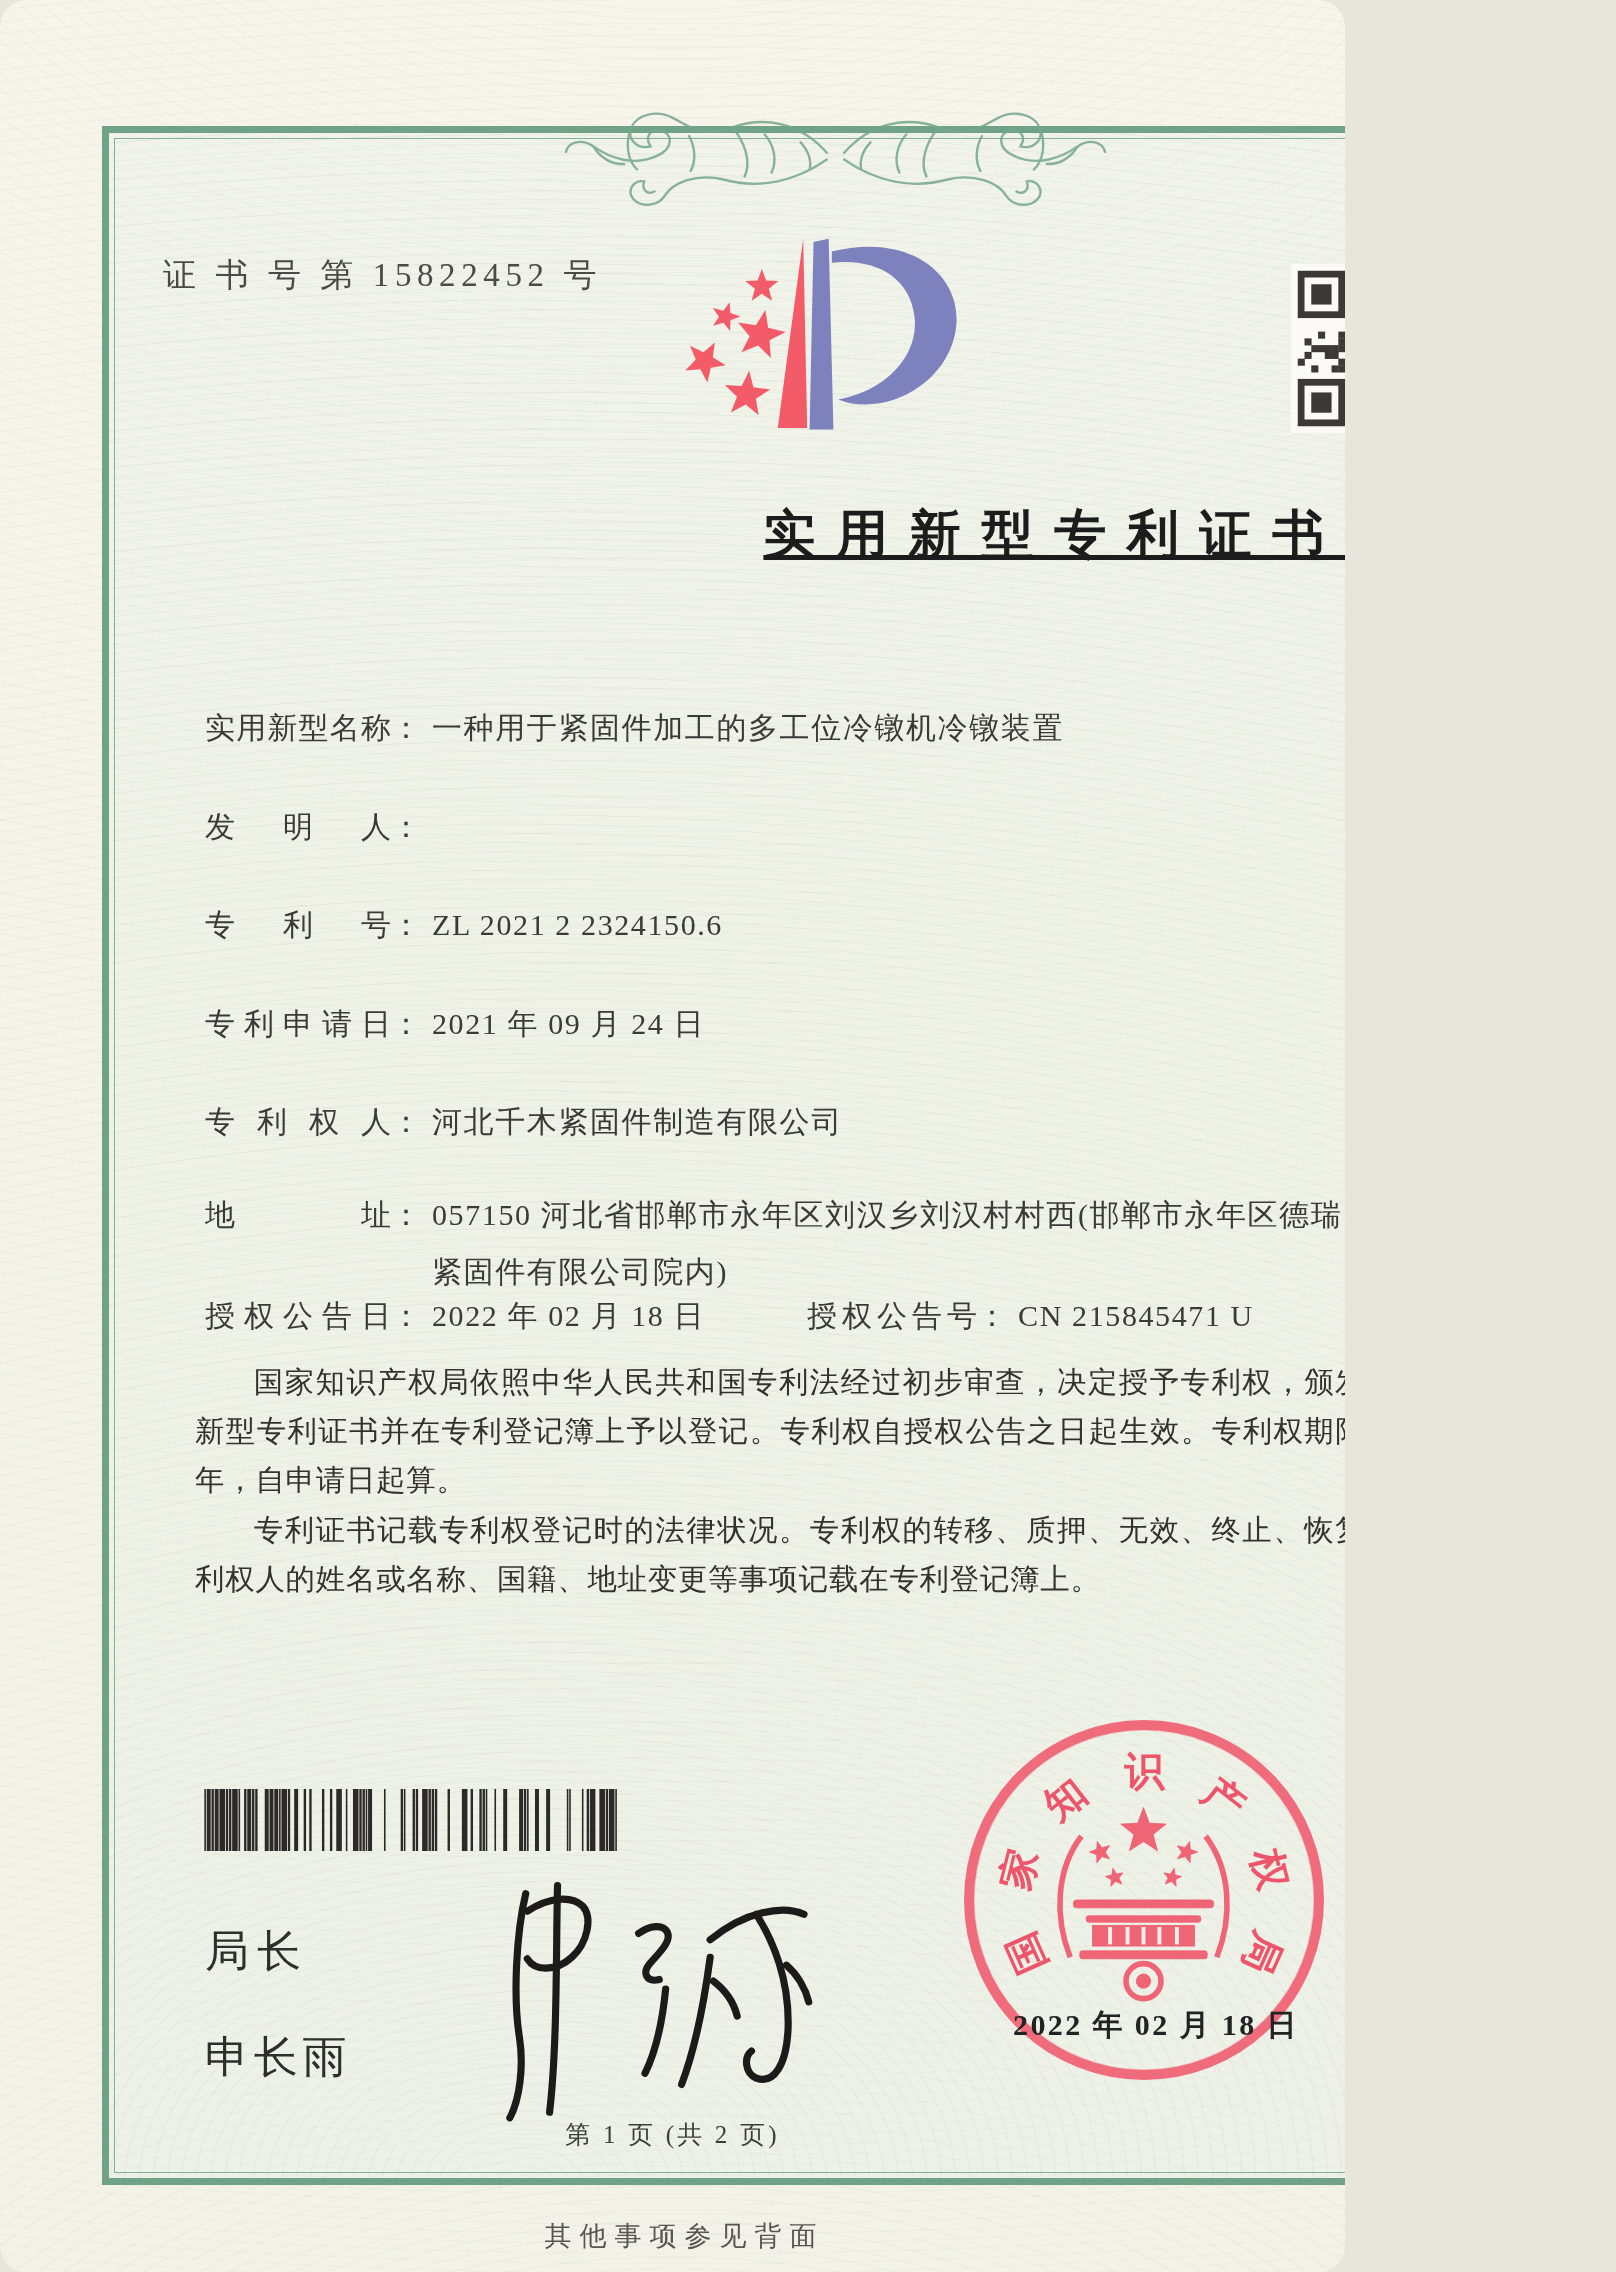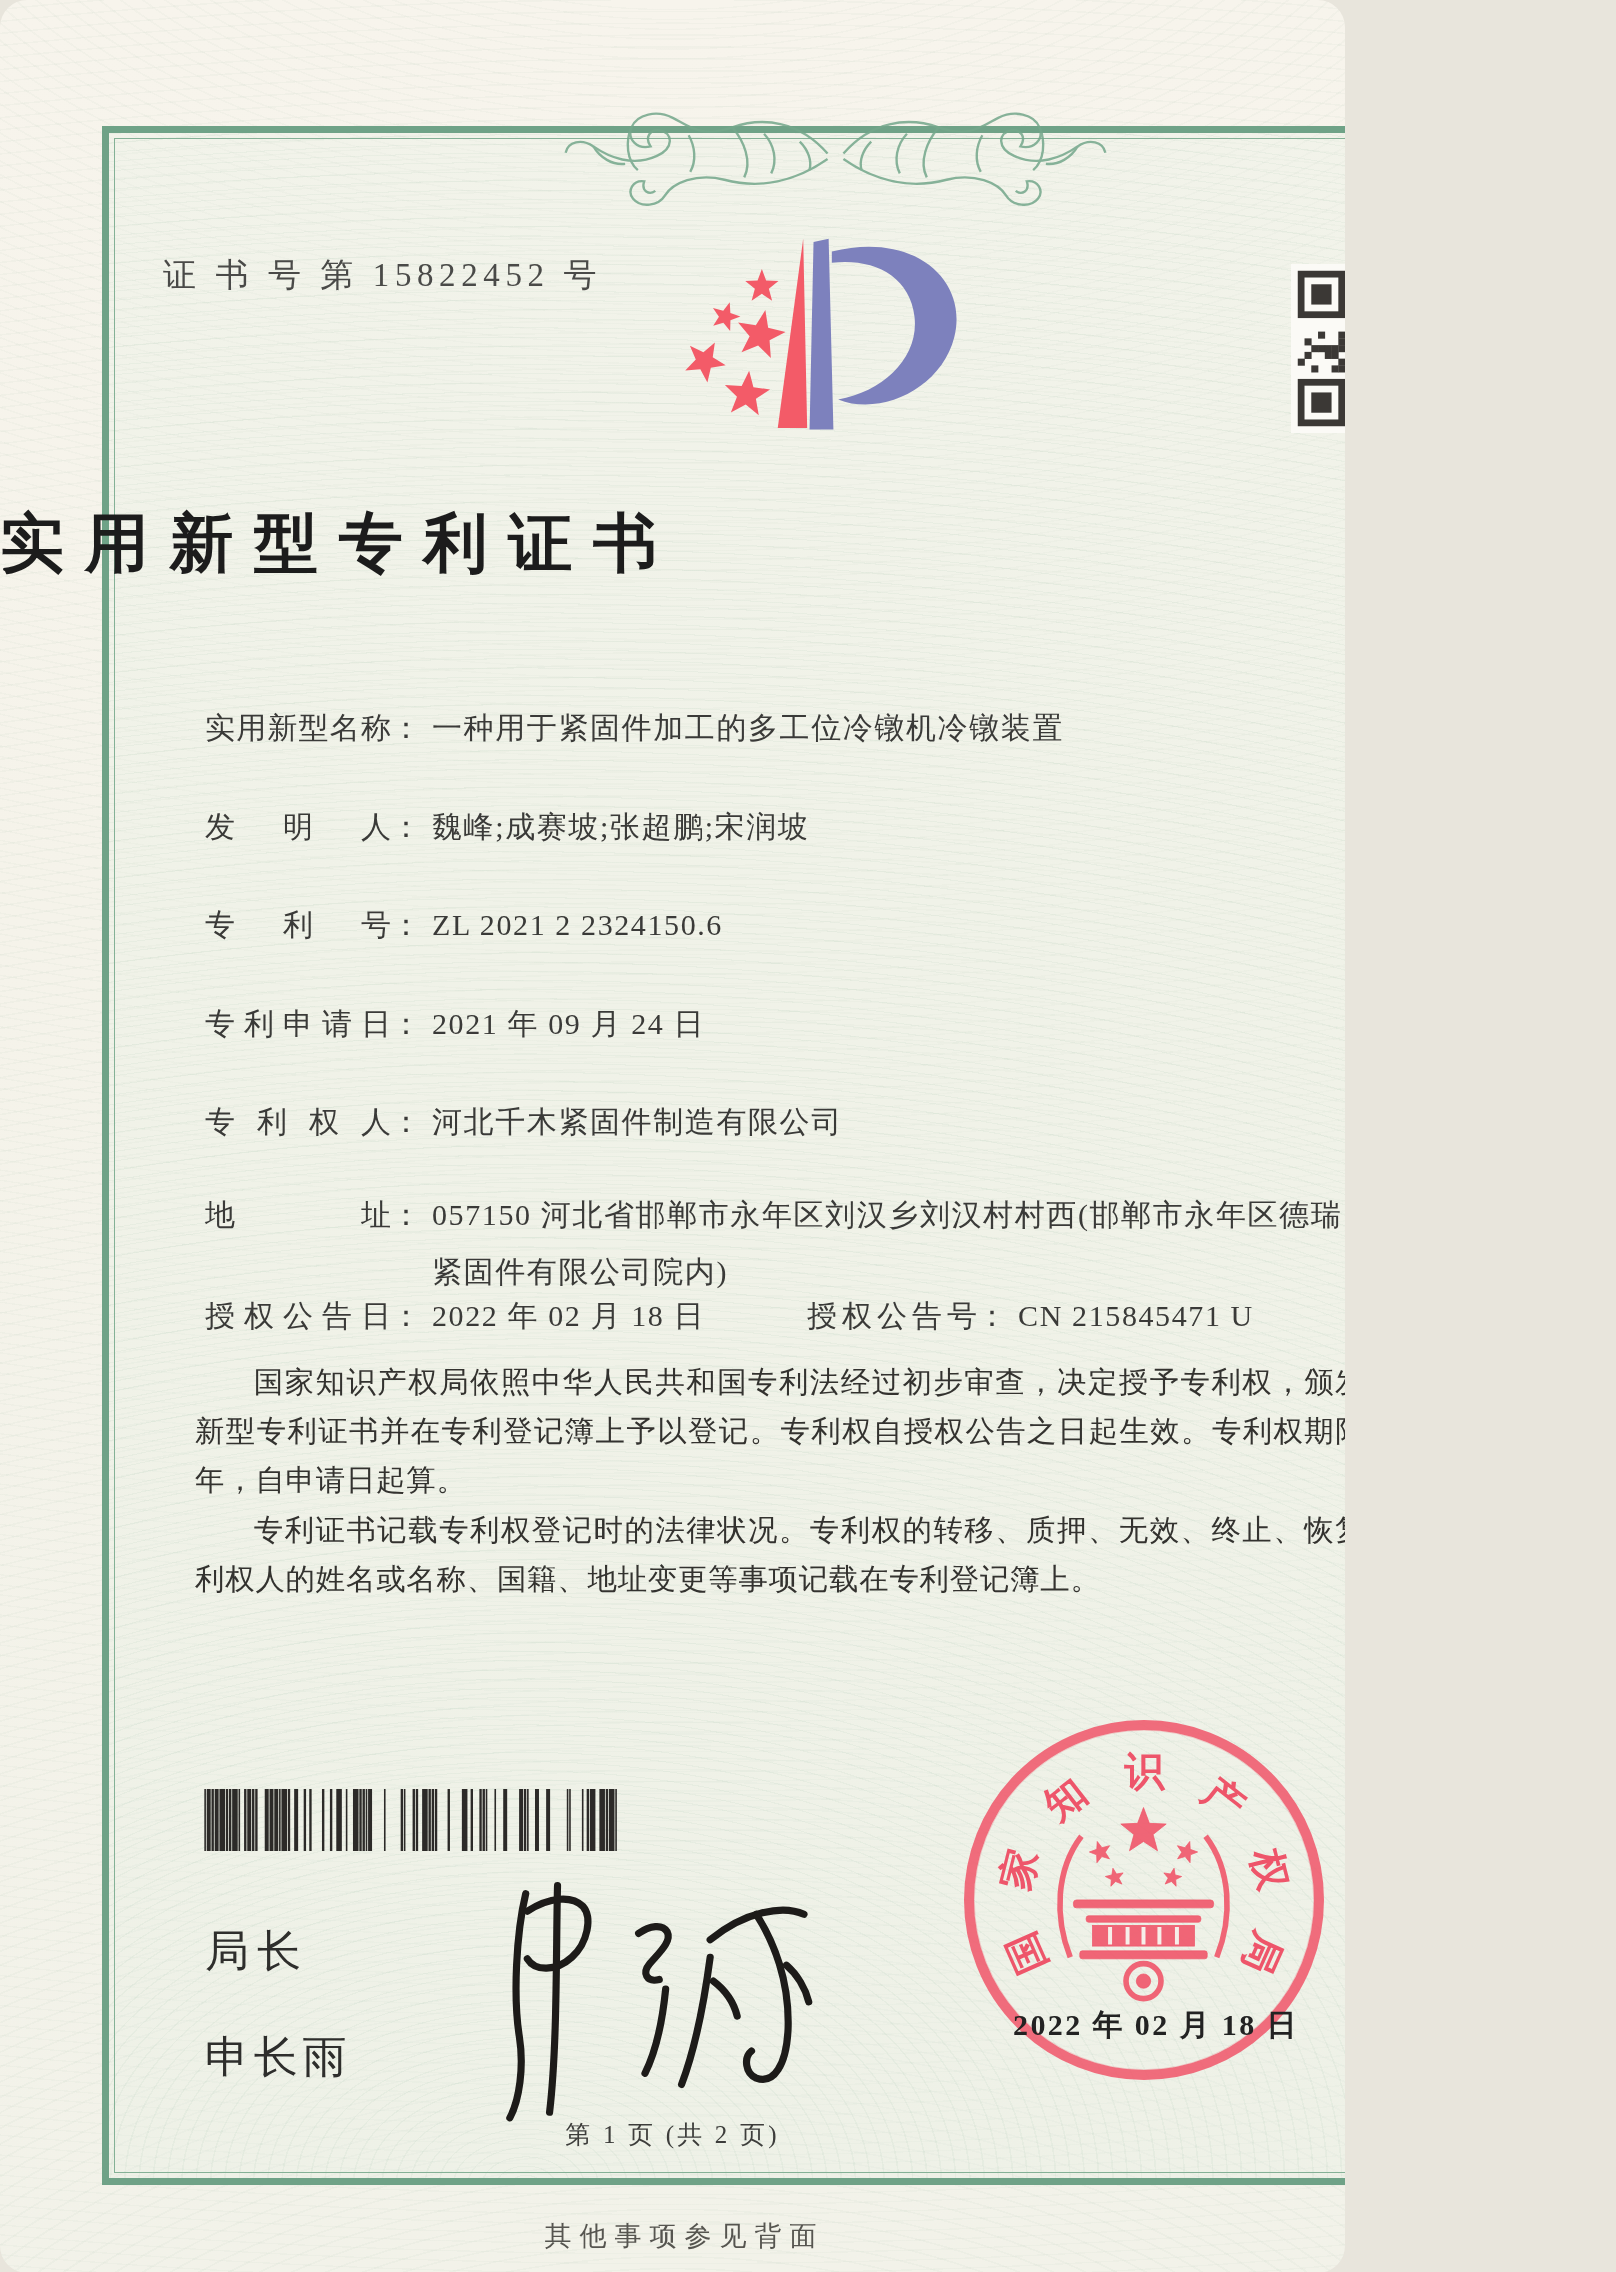--- a/index.html
+++ b/index.html
@@ -13,22 +13,22 @@
   }
   .panel-tint{position:absolute;left:102px;top:126px;width:1413px;height:2059px;
     background:
       repeating-radial-gradient(ellipse 1114px 716px at 30% 100%, rgba(120,170,140,.07) 0 1.6px, transparent 1.6px 14.3px),
       rgba(226,238,228,.25);
     pointer-events:none;}
   .frame{position:absolute;left:102px;top:126px;width:1413px;height:2059px;
     border:7.2px solid #6fa287;box-sizing:border-box;}
   .frame-inner{position:absolute;inset:4.8px;border:1.6px solid #84b196;}
   .cert-no{position:absolute;left:163px;top:253px;font-size:33px;letter-spacing:5.6px;color:#4a4a48;}
-  .title{position:absolute;left:0;top:500px;width:100%;text-align:left;
-    font-size:64px;font-weight:bold;letter-spacing:20.7px;color:#1c1c1c;margin:0;}
+  .title{position:absolute;left:0;top:500px;width:100%;text-align:right;
+    font-size:52px;font-weight:bold;letter-spacing:20.7px;color:#1c1c1c;margin:0;text-decoration:underline;}
   .fields{position:absolute;left:197px;top:0;width:1229px;font-size:30px;color:#3a3a38;}
   .frow{position:absolute;left:8px;display:flex;align-items:flex-start;line-height:57px;}
   .flabel{display:inline-block;width:186px;text-align:justify;text-align-last:justify;flex:none;}
   .fcolon{flex:none;margin-right:11px;}
   .fvalue{letter-spacing:1.6px;}
   .addr .fvalue{width:939px;line-height:57px;}
   .pair2{margin-left:102px;display:flex;}
   .paras{position:absolute;left:195px;top:0;width:1232px;font-size:29.4px;line-height:49px;
     color:#33322f;text-align:justify;}
   .paras p{margin:0;text-indent:2em;letter-spacing:0.8px;}
@@ -264,21 +264,20 @@
 
   <div class="fields">
     <div class="frow" style="top:699px;">
       <span class="flabel">实用新型名称</span>
         <span class="fcolon">：</span>
       <span class="fvalue">一种用于紧固件加工的多工位冷镦机冷镦装置</span>
     </div>
     <div class="frow" style="top:798px;">
       <span class="flabel">发明人</span>
         <span class="fcolon">：</span>
-      <span class="fvalue">魏峰;成赛坡;张超鹏;宋润坡</span>
     </div>
     <div class="frow" style="top:896px;">
       <span class="flabel">专利号</span>
         <span class="fcolon">：</span>
       <span class="fvalue">ZL 2021 2 2324150.6</span>
     </div>
     <div class="frow" style="top:995px;">
       <span class="flabel">专利申请日</span>
         <span class="fcolon">：</span>
       <span class="fvalue">2021 年 09 月 24 日</span>

